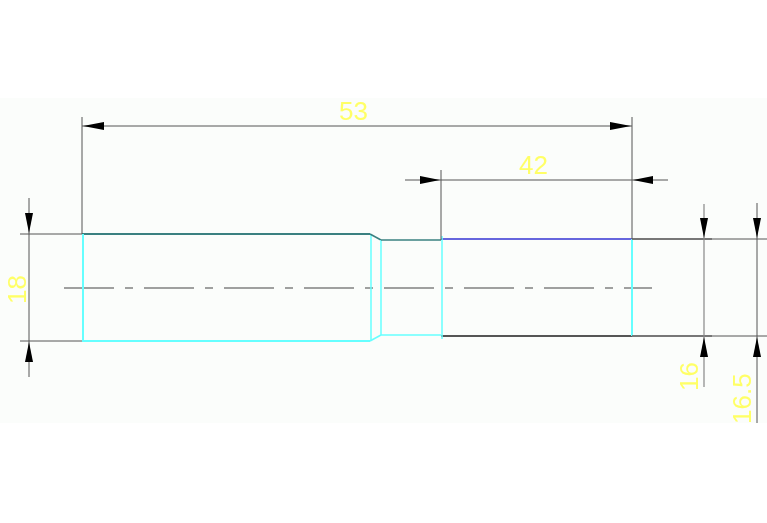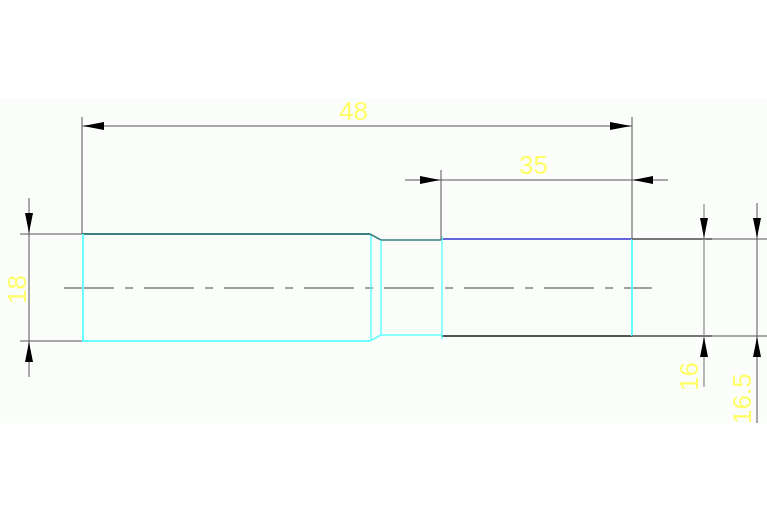--- a/index.html
+++ b/index.html
@@ -93,17 +93,17 @@
 
   <g>
     <line x1="712" y1="239" x2="767" y2="239" stroke="#555" stroke-width="1"></line>
     <line x1="712" y1="336" x2="767" y2="336" stroke="#555" stroke-width="1"></line>
     <line x1="757" y1="203" x2="757" y2="423" stroke="#555" stroke-width="1"></line>
     <path d="M757,238 L753,218 L761,218 Z" fill="#000"></path>
     <path d="M757,337 L753,357 L761,357 Z" fill="#000"></path>
   </g>
 </svg>
 
-<div class="dim-label" style="left:339px; top:98px;">48</div>
-<div class="dim-label" style="left:519px; top:152px;">35</div>
+<div class="dim-label" style="left:339px; top:98px;">53</div>
+<div class="dim-label" style="left:519px; top:152px;">42</div>
 <div class="dim-label rot" style="left:4px; top:304px;">18</div>
 <div class="dim-label rot" style="left:676px; top:391px;">16</div>
 <div class="dim-label rot" style="left:729px; top:424px;">16.5</div>
 
 </body></html>

